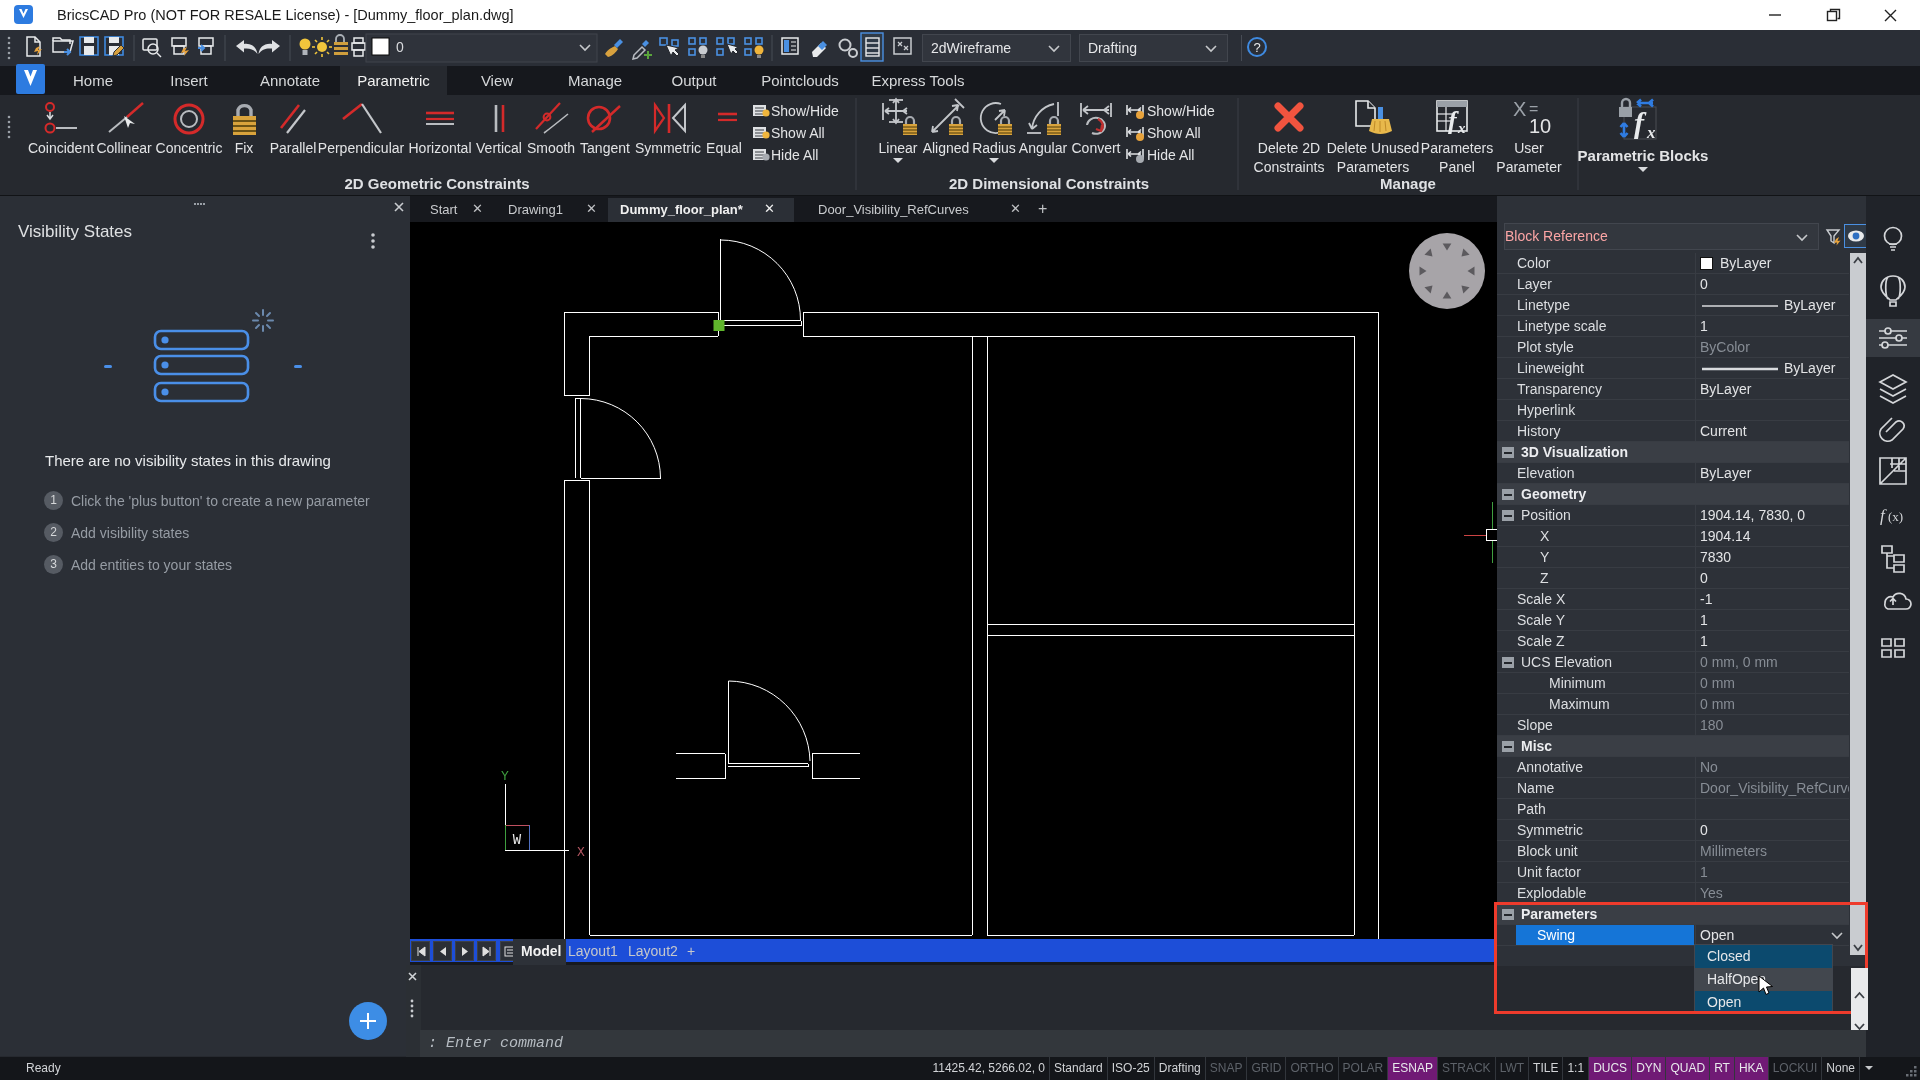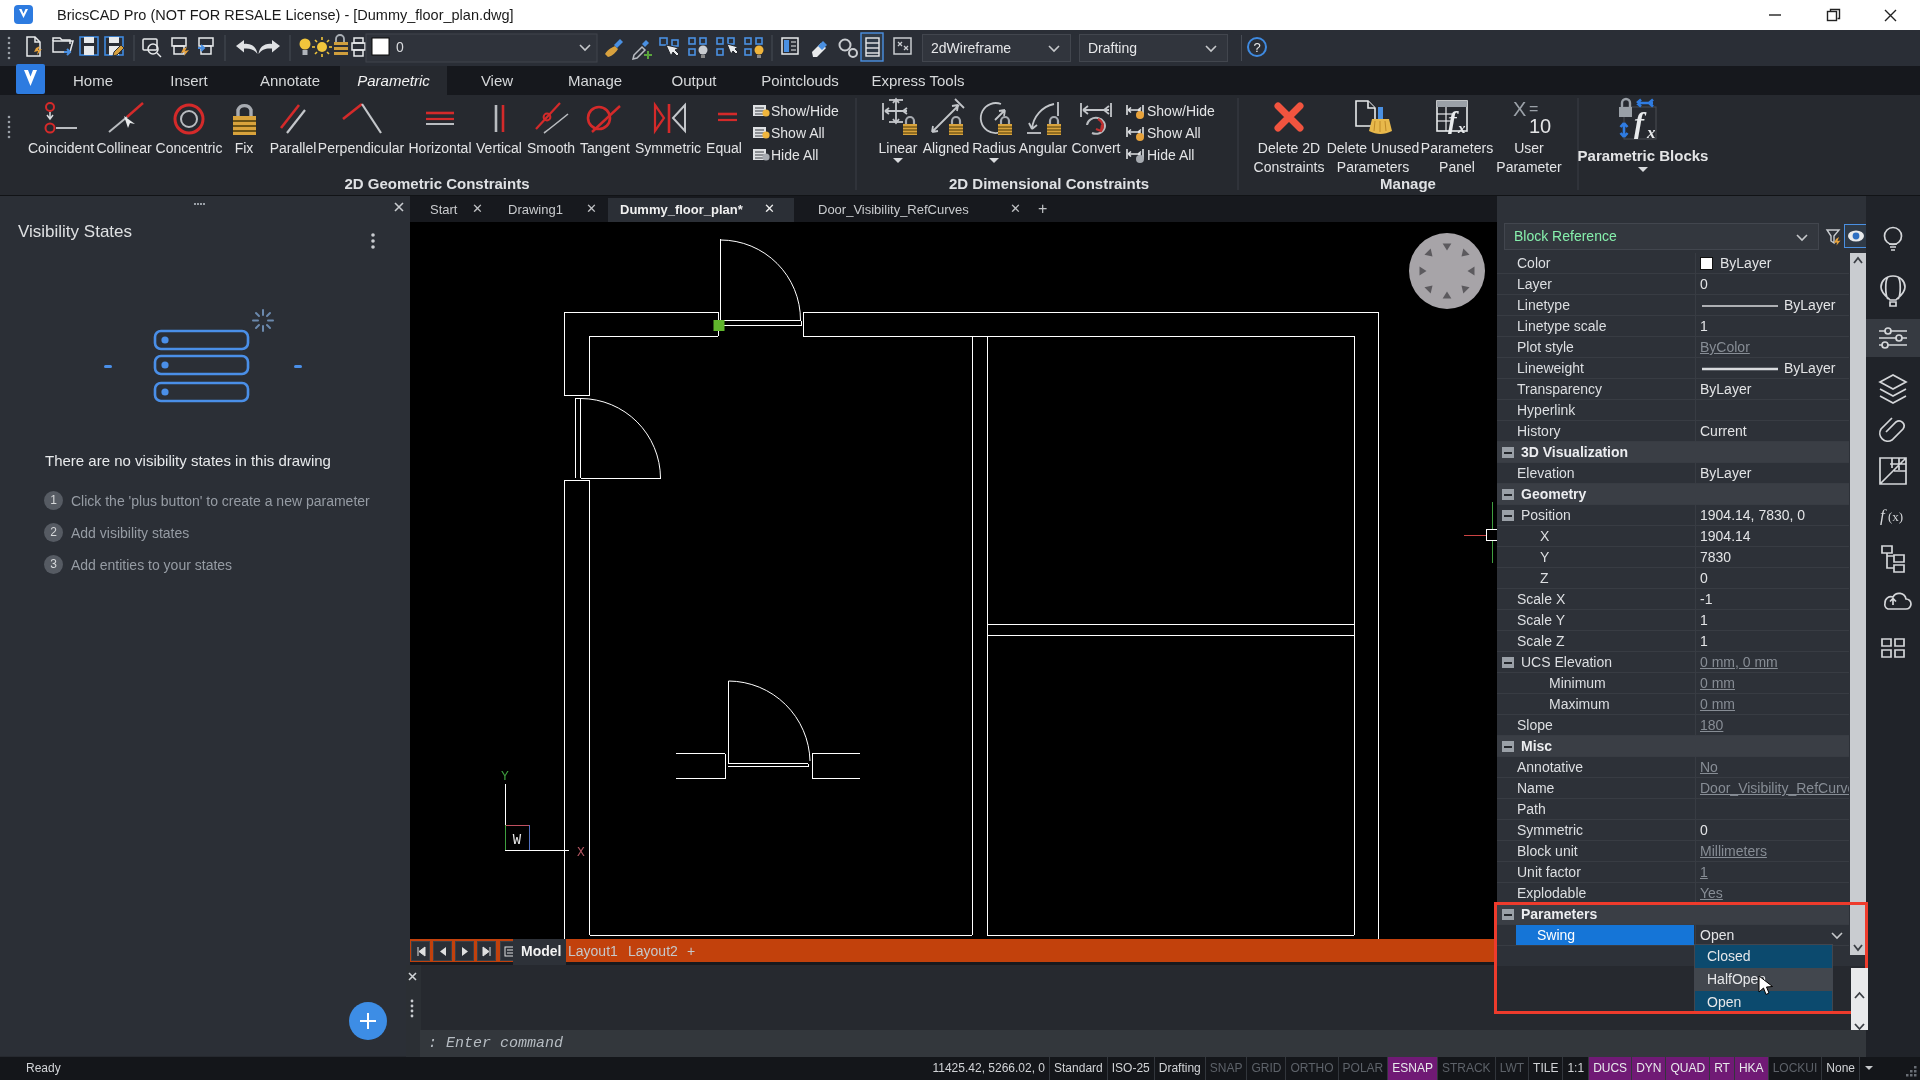--- a/index.html
+++ b/index.html
@@ -13,21 +13,21 @@
 #appicon { position:absolute; left:14px; top:5px; width:19px; height:19px; background:#2d7be0; border-radius:4px; }
 .winbtn { position:absolute; top:0; width:58px; height:30px; color:#222; text-align:center; }
 
 
 #qat { left:0; top:30px; width:1920px; height:36px; background:#2a2e36; }
 .qsep { position:absolute; top:5px; width:1px; height:26px; background:#474c55; }
 
 
 #rtabs { left:0; top:66px; width:1920px; height:29px; background:#16181d; }
 .rtab { position:absolute; top:0; height:29px; line-height:29px; color:#d6d8da; font-size:15px; text-align:center; }
-.rtab.active { background:#26292f; color:#f2f2f2;font-style:italic; }
+.rtab.active { background:#26292f; color:#f2f2f2; }
 #logotile { position:absolute; left:16px; top:-2px; width:29px; height:30px; background:#2d7be0; border-radius:2px; }
 
 
 #ribbon { left:0; top:95px; width:1920px; height:101px; background:#26292f; border-bottom:1px solid #111316; }
 .rlabel { position:absolute; color:#e3e4e6; font-size:14px; text-align:center; white-space:nowrap; transform:translateX(-50%); }
 .rgroup { position:absolute; top:80px; color:#dfe1e4; font-size:15px; font-weight:bold; text-align:center; transform:translateX(-50%); }
 .caret { position:absolute; width:0; height:0; border-left:5px solid transparent; border-right:5px solid transparent; border-top:5px solid #d8dadd; transform:translateX(-50%); }
 .srow { position:absolute; color:#e3e4e6; font-size:14px; white-space:nowrap; }
 
 
@@ -39,44 +39,44 @@
 
 #doctabs { left:410px; top:196px; width:1087px; height:26px; background:#17191e; }
 .dtab { position:absolute; top:2px; height:24px; line-height:24px; font-size:13px; color:#c9cbce; }
 .dtab.active { background:#2b2f36; color:#f0f0f0; font-weight:bold; }
 .dx { color:#c0c2c5; font-size:13px; }
 
 
 #canvas { left:410px; top:222px; width:1087px; height:717px; background:#000000; }
 
 
-#modelbar { left:410px; top:939px; width:1087px; height:26px; background:#c2410c; border-bottom:3px solid #17191e; }
+#modelbar { left:410px; top:939px; width:1087px; height:26px; background:#1d4ed8; border-bottom:3px solid #17191e; }
 .navbtn { position:absolute; top:2px; width:19px; height:20px; background:#2b2f36; border:1px solid #3c4047; color:#e0e0e0; text-align:center; line-height:19px; font-size:10px; }
 .mtab { position:absolute; top:0; height:24px; line-height:24px; font-size:14px; color:#c6c8cb; }
 
 
 #cmdgray { left:421px; top:968px; width:1430px; height:62px; background:#7d7d7d; font-family:"Liberation Mono",monospace; color:#ffffff; }
 #cmdenter { left:420px; top:1030px; width:1448px; height:27px; background:#33373c; color:#b6bcc2; font-family:"Liberation Mono",monospace; font-size:15px; font-style:italic; line-height:27px; }
 #cmdstrip { left:406px; top:965px; width:15px; height:92px; background:#2b2f34; }
 
 
 #statusbar { left:0; top:1057px; width:1920px; height:23px; background:#14161a; color:#d2d4d7; font-size:12px; }
 #statusright { position:absolute; right:42px; top:0; height:23px; display:flex; align-items:center; }
 .sit { padding:0 4px; height:23px; line-height:23px; border-left:1px solid #32363c; white-space:nowrap; }
 .sit.dim { color:#5d6269; }
 .sit.on { background:#701a75; color:#e8eaec; }
 .sit.plain { border-left:none; }
 
 
 #rpanel { left:1497px; top:196px; width:369px; height:770px; background:#2d3138; }
-#rcombo { position:absolute; left:7px; top:27px; width:315px; height:27px; background:#33373e; border:1px solid #42464e; color:#86efac; font-size:14px; line-height:25px; padding-left:9px; }
+#rcombo { position:absolute; left:7px; top:27px; width:315px; height:27px; background:#33373e; border:1px solid #42464e; color:#fca5a5; font-size:14px; line-height:25px; }
 .prow { position:relative; height:21px; border-bottom:1px solid #383c43; overflow:hidden; }
 .prow .lab { position:absolute; left:20px; top:0; height:21px; line-height:21px; color:#dddfe2; font-size:14px; white-space:nowrap; }
 .prow .val { position:absolute; left:203px; top:0; height:21px; line-height:21px; color:#e3e4e6; font-size:14px; white-space:nowrap; }
-.prow .val.gray { color:#878d95;text-decoration:underline; }
+.prow .val.gray { color:#878d95; }
 .prow.sect { background:#3a3e45; }
 .prow.sect .lab { font-weight:bold; color:#eceDF0; left:24px; }
 .colline { position:absolute; left:198px; top:0; width:1px; height:21px; background:#383c43; }
 .minus { position:absolute; left:5px; top:5px; width:12px; height:11px; background:#9aa0a7; }
 .minus:after { content:""; position:absolute; left:2px; top:4.5px; width:8px; height:2px; background:#23262b; }
 
 
 #rstrip { left:1866px; top:196px; width:54px; height:861px; background:#202329; }
 
 

